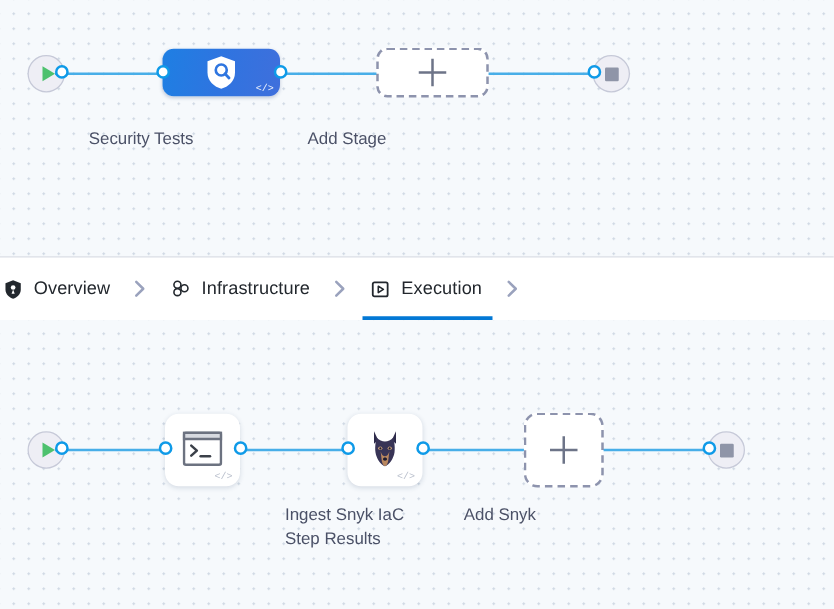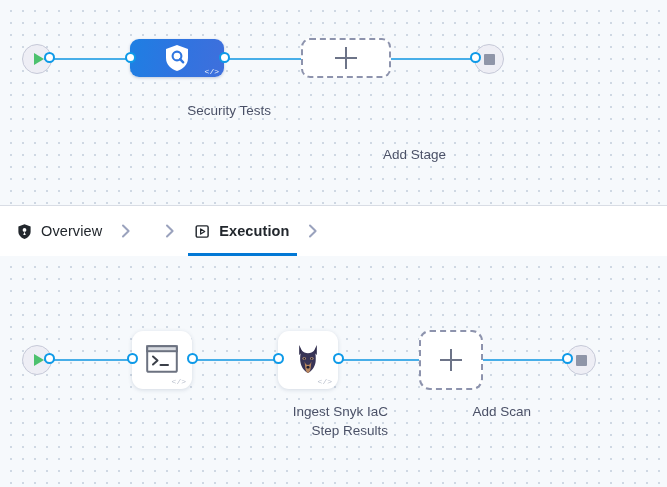--- a/index.html
+++ b/index.html
@@ -38,40 +38,39 @@
   .tabbar {
     position: absolute;
     left: 0;
     top: 205px;
     width: 667px;
     height: 51px;
     background: #ffffff;
     border-top: 1px solid #d9dde5;
     display: flex;
     align-items: center;
-    padding-left: 14px;
     box-sizing: border-box;
     text-align: center;
   }
   .tab {
     display: flex;
     align-items: center;
     gap: 8px;
     height: 50px;
     position: relative;
     padding: 0 2px;
     cursor: pointer;
   }
   .tab-label {
     font-size: 14.5px;
     color: #22272d;
     letter-spacing: 0.1px;
     white-space: nowrap;
   }
-  .tab.active .tab-label { font-weight: bold; }
+  .tab.active .tab-label { font-weight: normal; }
   .tab.active .tab-underline {
     position: absolute;
     left: -4px;
     right: -6px;
     bottom: 0;
     height: 3px;
     background: #0278d5;
   }
   .tab-icon {
     width: 17px;
@@ -127,21 +126,21 @@
 
   .link {
     position: absolute;
     height: 2.4px;
     background: #48aee8;
     z-index: 1;
   }
 
   .node-label {
     position: absolute;
-    text-align: right;
+    text-align: left;
     font-size: 13.5px;
     color: #4b5167;
     line-height: 19px;
     white-space: pre-line;
   }
 
   
   .stage-node {
     position: absolute;
     width: 94px;
@@ -233,21 +232,21 @@
       </svg>
       <span class="code-badge">&lt;/&gt;</span>
     </div>
     <div class="dot" style="left:125px; top:52px;"></div>
     <div class="dot" style="left:219px; top:52px;"></div>
     <div class="node-label" style="left:71px; top:101px; width:200px;">Security Tests</div>
 
     <div class="add-box add-stage-box" style="left:301px; top:38px;">
       <div class="plus"></div>
     </div>
-    <div class="node-label" style="left:246px; top:101px; width:200px;margin-top:44px;">Add Stage</div>
+    <div class="node-label" style="left:246px; top:101px; width:200px;">Add Stage</div>
 
     <div class="dot" style="left:470px; top:52px;"></div>
     <div class="terminal-circle" style="left:474px; top:44px;">
       <div class="stop-sq"></div>
     </div>
   </div>
 
   <div class="tabbar">
 
     <div class="tab">
@@ -259,20 +258,29 @@
       <span class="tab-label">Overview</span>
 
     </div>
 
     <div class="chevron">
       <svg viewBox="0 0 12 14">
         <path d="M3 1.5 L8.6 7 L3 12.5" fill="none" stroke="#9aa2bd" stroke-width="2" stroke-linecap="round" stroke-linejoin="round"></path>
       </svg>
     </div>
 
+    <div class="tab">
+      <svg class="tab-icon" viewBox="0 0 20 20">
+        <circle cx="7" cy="5.6" r="3.3" fill="none" stroke="#22272d" stroke-width="1.5"></circle>
+        <circle cx="7" cy="12.6" r="3.3" fill="none" stroke="#22272d" stroke-width="1.5"></circle>
+        <circle cx="13.6" cy="9" r="3.3" fill="none" stroke="#22272d" stroke-width="1.5"></circle>
+      </svg>
+      <span class="tab-label">Infrastructure</span>
+
+    </div>
 
     <div class="chevron">
       <svg viewBox="0 0 12 14">
         <path d="M3 1.5 L8.6 7 L3 12.5" fill="none" stroke="#9aa2bd" stroke-width="2" stroke-linecap="round" stroke-linejoin="round"></path>
       </svg>
     </div>
 
     <div class="tab active">
       <svg class="tab-icon" viewBox="0 0 20 20">
         <rect x="2.6" y="3.4" width="14" height="13.2" rx="1.6" fill="none" stroke="#22272d" stroke-width="1.7"></rect>
@@ -329,21 +337,21 @@
       <span class="code-badge dark">&lt;/&gt;</span>
     </div>
     <div class="dot" style="left:273px; top:97px;"></div>
     <div class="dot" style="left:333px; top:97px;"></div>
     <div class="node-label" style="left:228px; top:146px; width:160px;">Ingest Snyk IaC
 Step Results</div>
 
     <div class="add-box add-step-box" style="left:419px; top:74px;">
       <div class="plus"></div>
     </div>
-    <div class="node-label" style="left:371px; top:146px; width:160px;">Add Scan</div>
+    <div class="node-label" style="left:371px; top:146px; width:160px;">Add Snyk</div>
 
     <div class="dot" style="left:562px; top:97px;"></div>
     <div class="terminal-circle" style="left:566px; top:89px;">
       <div class="stop-sq"></div>
     </div>
   </div>
 
 </div>
 
 </body></html>

